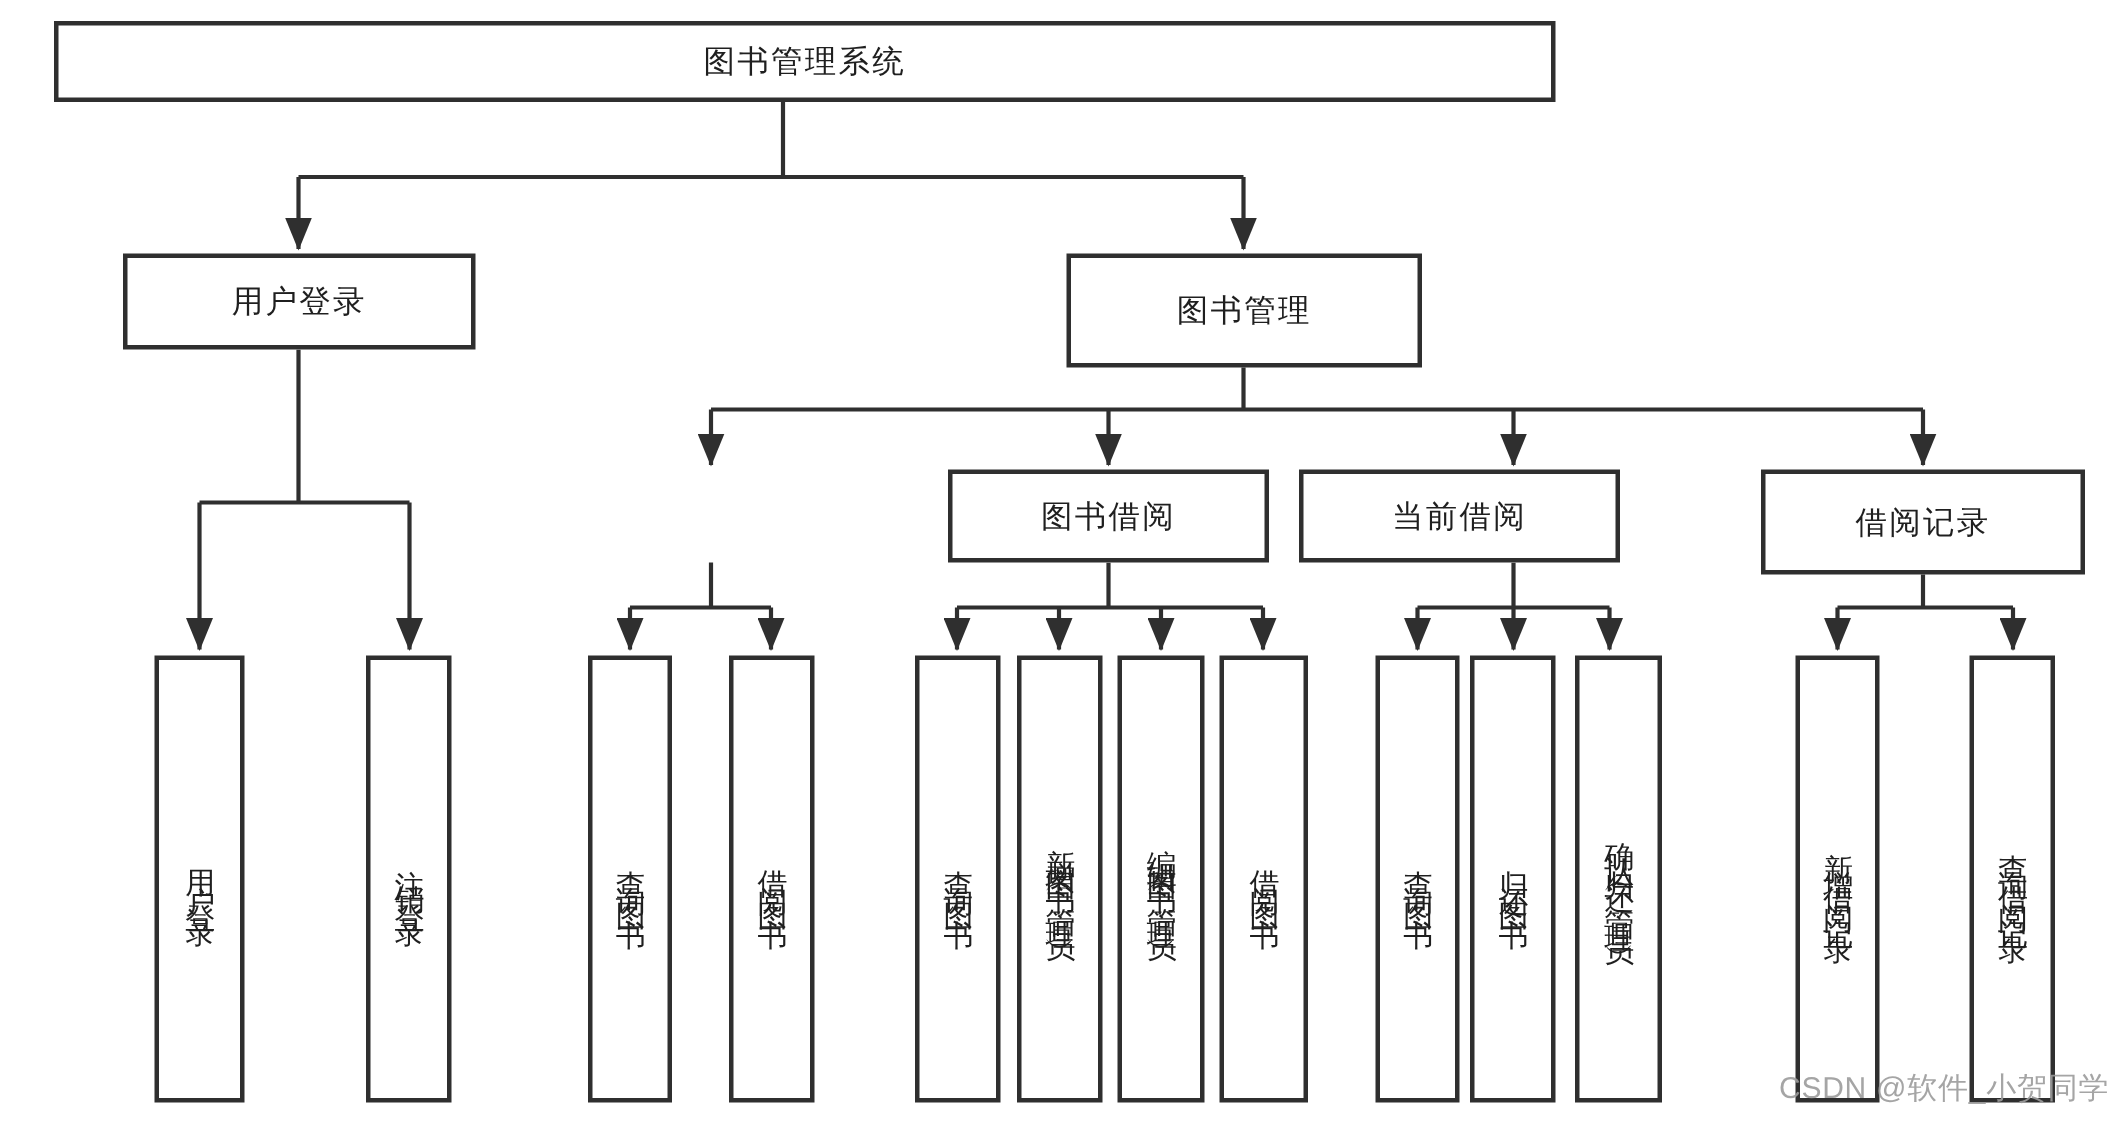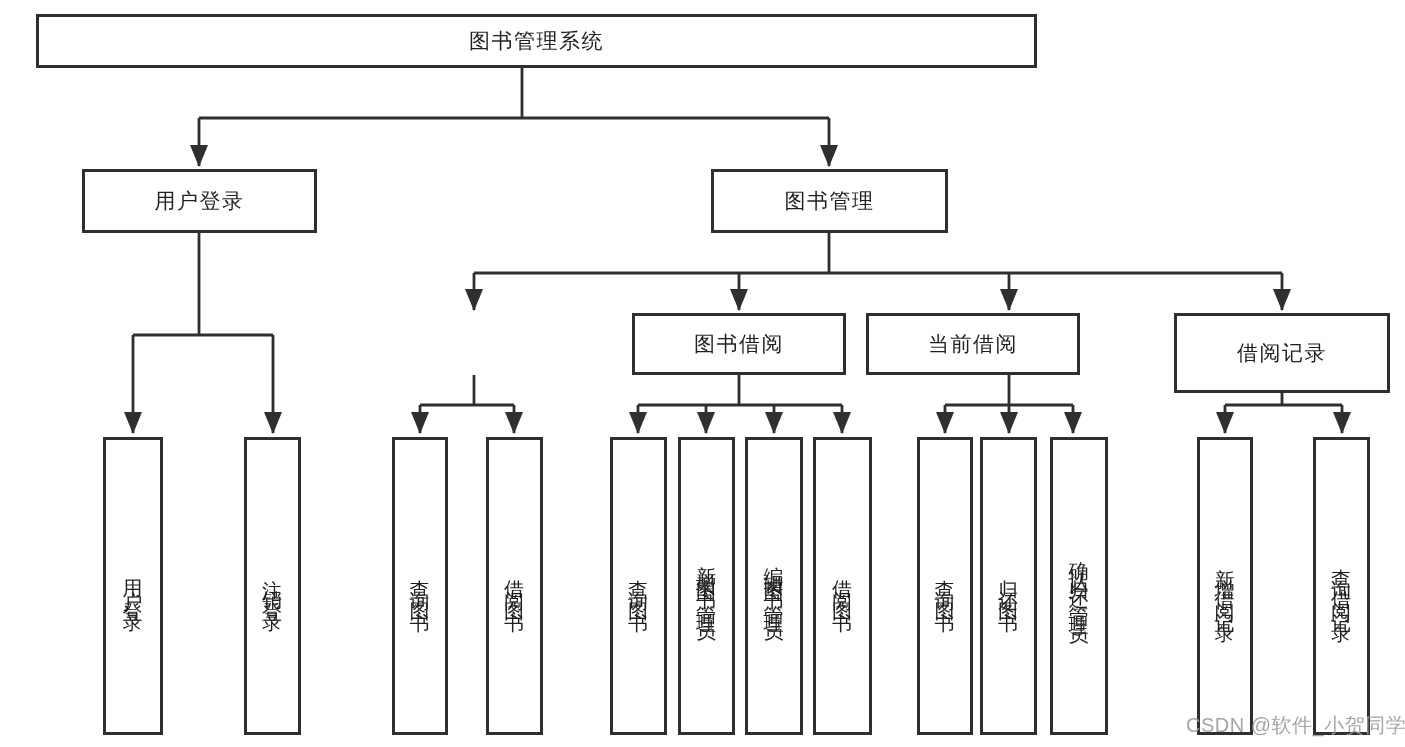--- a/index.html
+++ b/index.html
@@ -97,31 +97,31 @@
     <path class="ar" d="M1342 405 V433"></path>
   </svg>
 
   <div class="hbox" style="left:36px;top:14px;width:1001px;height:54px">
     <span class="lbl">图书管理系统</span>
   </div>
 
   <div class="hbox" style="left:82px;top:169px;width:235px;height:64px">
     <span class="lbl">用户登录</span>
   </div>
-  <div class="hbox" style="left:711px;top:169px;width:237px;height:64px">
+  <div class="hbox" style="left:711px;top:169px;width:237px;height:76px">
     <span class="lbl">图书管理</span>
   </div>
 
   <div class="hbox" style="left:632px;top:313px;width:214px;height:62px">
     <span class="lbl">图书借阅</span>
   </div>
   <div class="hbox" style="left:866px;top:313px;width:214px;height:62px">
     <span class="lbl">当前借阅</span>
   </div>
-  <div class="hbox" style="left:1174px;top:313px;width:216px;height:80px">
+  <div class="hbox" style="left:1174px;top:313px;width:216px;height:70px">
     <span class="lbl">借阅记录</span>
   </div>
 
   <div class="vbox" style="left:103px;top:437px;width:60px;height:298px">
     <span class="vlbl">用户登录</span>
   </div>
   <div class="vbox" style="left:244px;top:437px;width:57px;height:298px">
     <span class="vlbl">注销登录</span>
   </div>
 

